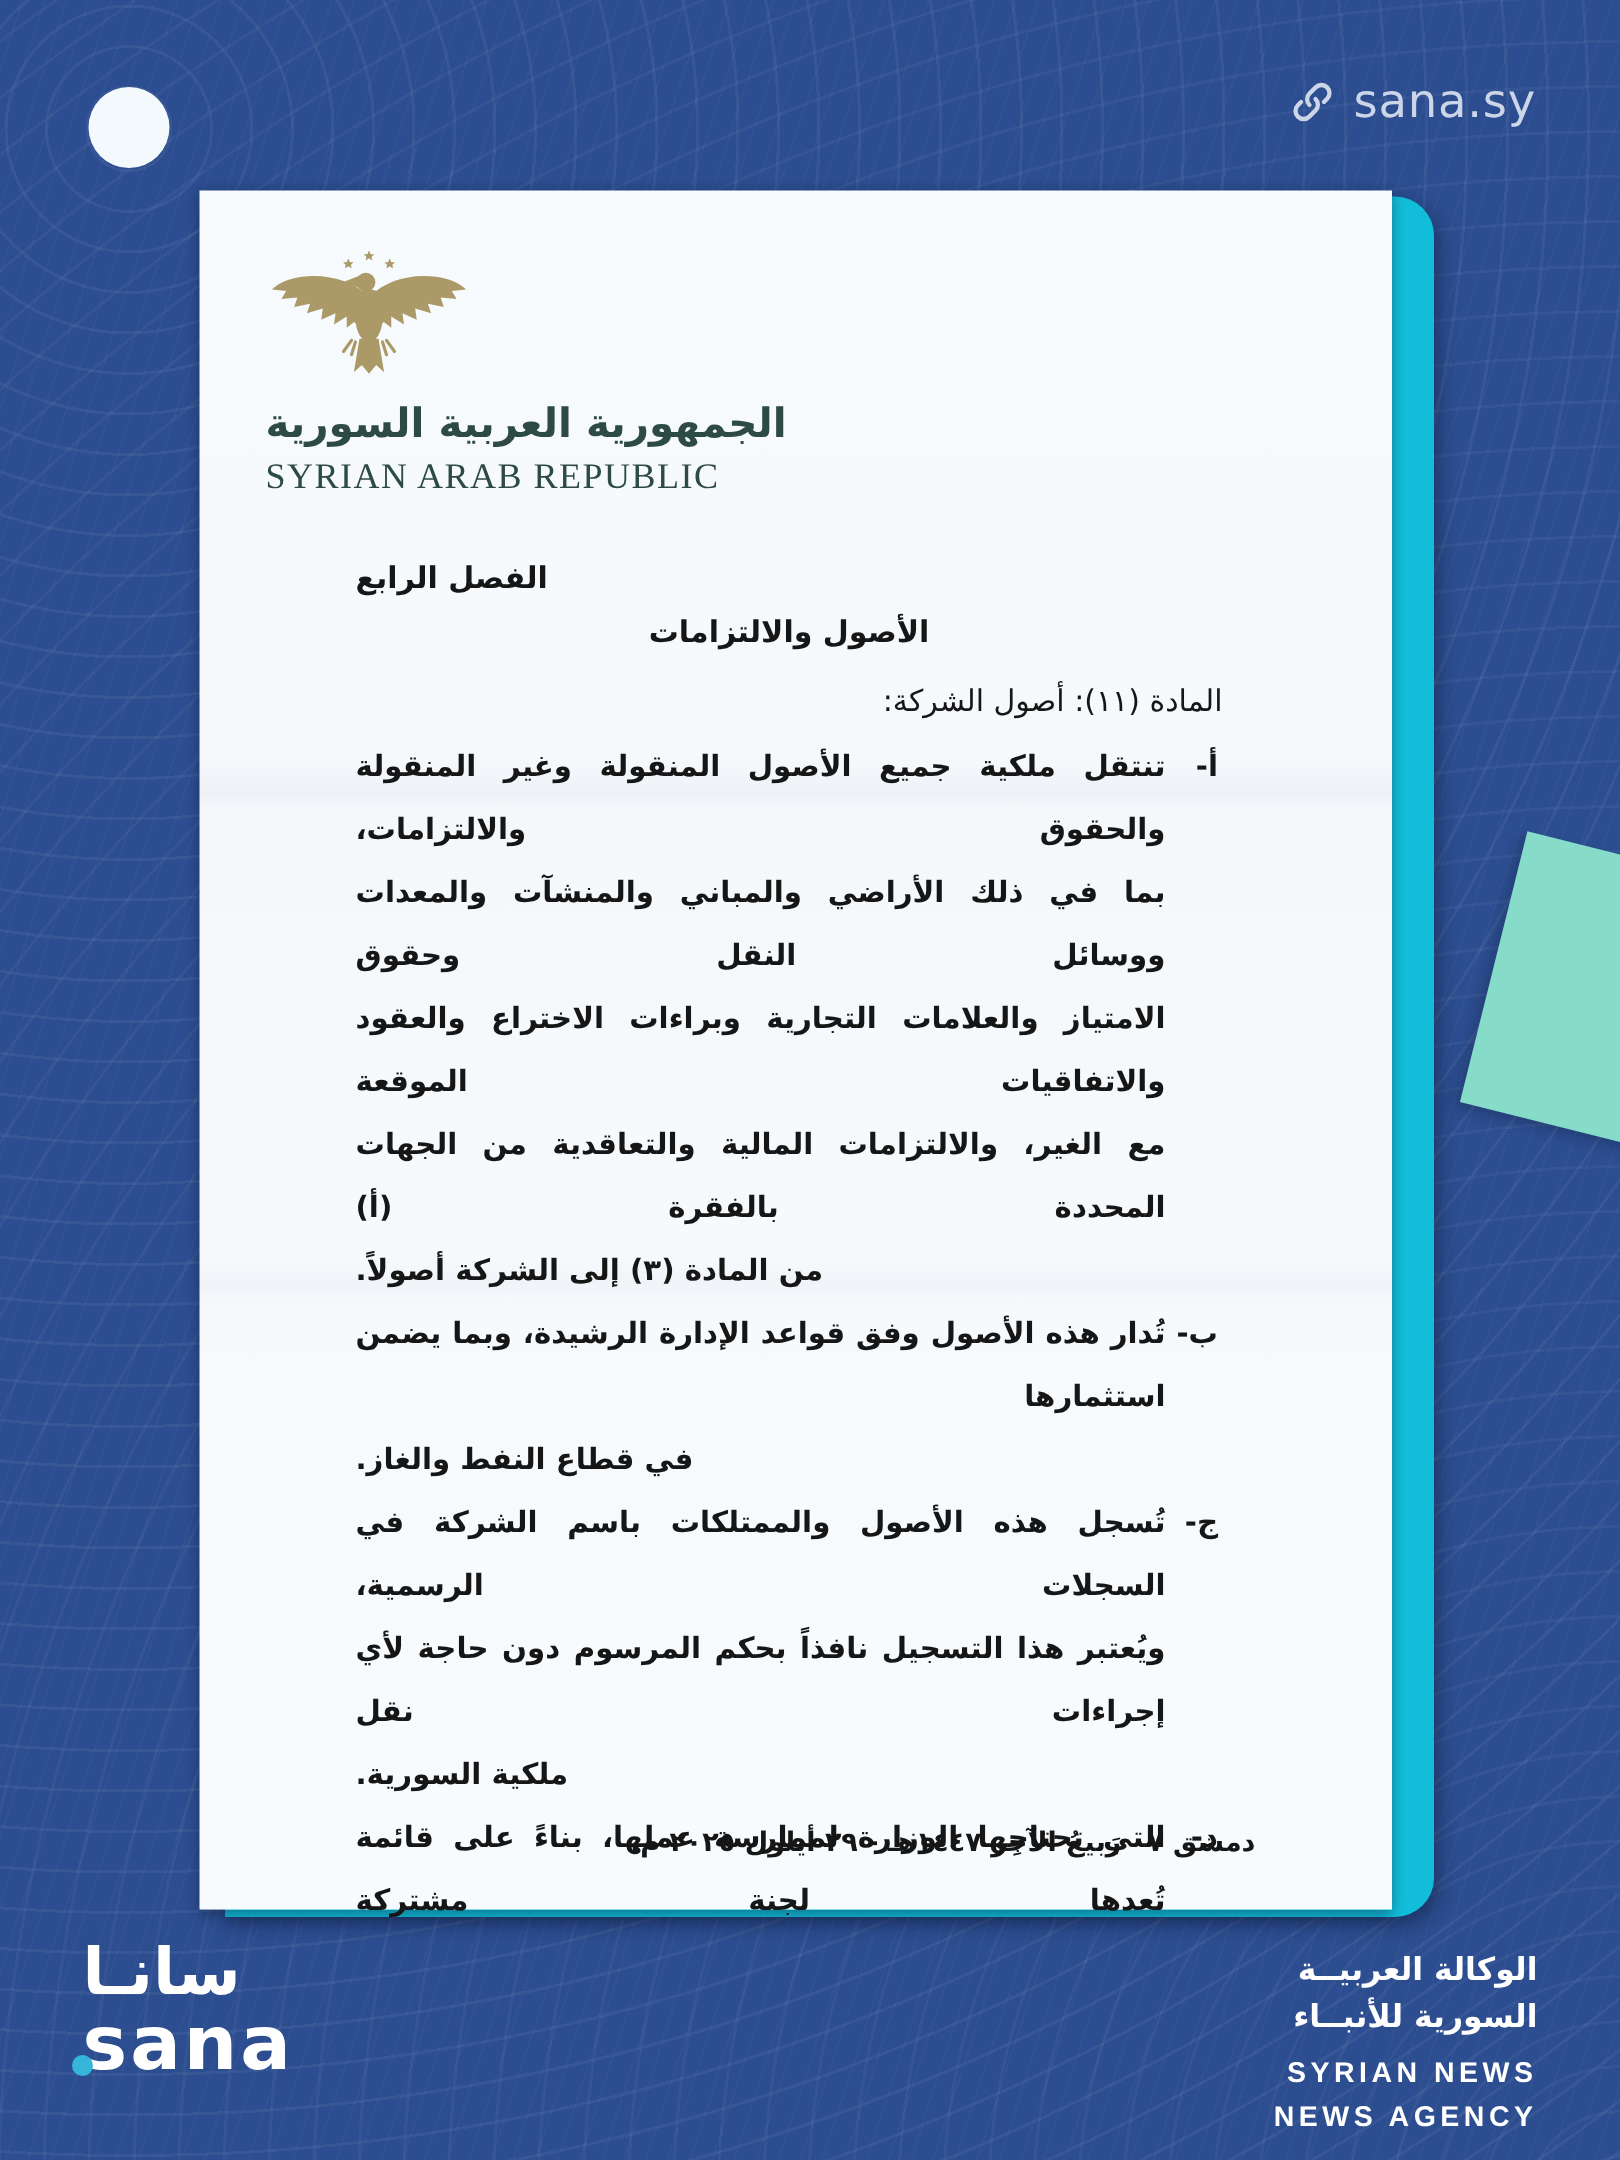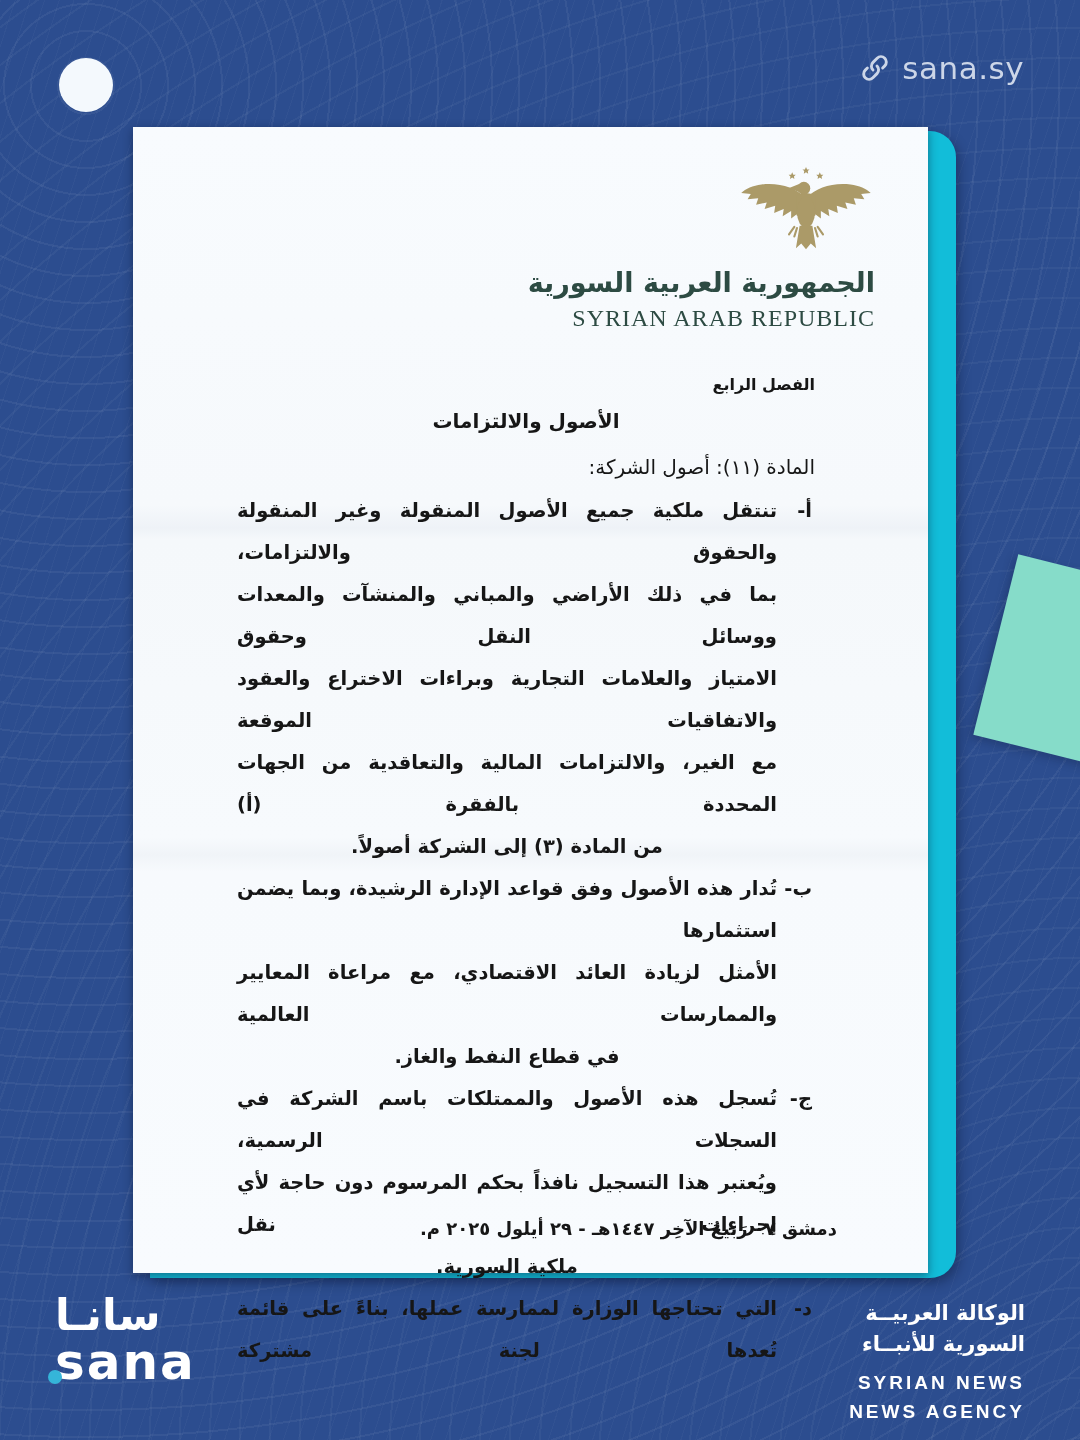--- a/index.html
+++ b/index.html
@@ -63,48 +63,48 @@
       #f8fbfe 0%, #f6f9fc 33%, #eef2f7 35%, #f5f8fb 36%,
       #f7fafd 62%, #f0f4f8 63.5%, #f7fafd 65%, #f8fbfe 100%);
     box-shadow: 0 3px 9px rgba(8,18,40,0.45);
     z-index: 3;
     direction: rtl;
     box-sizing: border-box;
     padding: 34px 113px 0 104px;
     color: #161616;
   }
 
-  .emblem-block { text-align: right; margin: 0 -60px; }
+  .emblem-block { text-align: left; margin: 0 -60px; }
   .emblem-block svg { display: inline-block; }
   .country-ar {
     font-size: 27px; font-weight: 700; color: #2d4b43;
     line-height: 32px; margin-top: 2px;
   }
   .country-en {
     font-family: "Liberation Serif", "DejaVu Serif", serif;
     font-size: 24px; color: #2d4b43; letter-spacing: 1px;
     line-height: 28px; margin-top: 5px;
   }
 
-  .chapter-title    { text-align: right; font-size: 16px; font-weight: 700; margin-top: 40px; line-height: 26px; }
+  .chapter-title    { text-align: left; font-size: 20px; font-weight: 700; margin-top: 40px; line-height: 26px; }
   .chapter-subtitle { text-align: center; font-size: 20px; font-weight: 700; margin-top: 10px; line-height: 26px; }
   .article-heading  { text-align: right;  font-size: 20px; font-weight: 400; margin-top: 18px; line-height: 30px; }
 
   .clauses { margin-top: 8px; }
   .clause { position: relative; padding-right: 38px; }
   .clause-marker {
     position: absolute; right: 3px; top: 0;
     font-size: 19.5px; font-weight: 700; line-height: 42px;
   }
   .line {
     font-size: 19.5px; font-weight: 700; line-height: 42px;
     color: #161616; white-space: normal;
   }
   .line.just { text-align: justify; text-align-last: justify; }
-  .line.end  { text-align: center; }
+  .line.end  { text-align: left; }
 
   .dateline {
     position: absolute; bottom: 34px; right: 91px;
     font-size: 18px; font-weight: 700; direction: rtl;
   }
 
   
   .sana-logo { position: absolute; left: 55px; top: 1292px; color: #ffffff; z-index: 2; }
   .logo-ar {
     font-size: 43px; font-weight: 700; line-height: 46px; letter-spacing: 3px;
@@ -190,21 +190,20 @@
         <div class="line just">تنتقل ملكية جميع الأصول المنقولة وغير المنقولة والحقوق والالتزامات،</div>
         <div class="line just">بما في ذلك الأراضي والمباني والمنشآت والمعدات ووسائل النقل وحقوق</div>
         <div class="line just">الامتياز والعلامات التجارية وبراءات الاختراع والعقود والاتفاقيات الموقعة</div>
         <div class="line just">مع الغير، والالتزامات المالية والتعاقدية من الجهات المحددة بالفقرة (أ)</div>
         <div class="line end">من المادة (٣) إلى الشركة أصولاً.</div>
       </div>
 
       <div class="clause">
         <span class="clause-marker">ب-</span>
         <div class="line just">تُدار هذه الأصول وفق قواعد الإدارة الرشيدة، وبما يضمن استثمارها</div>
-        <div class="line just">الأمثل لزيادة العائد الاقتصادي، مع مراعاة المعايير والممارسات العالمية</div>
         <div class="line end">في قطاع النفط والغاز.</div>
       </div>
 
       <div class="clause">
         <span class="clause-marker">ج-</span>
         <div class="line just">تُسجل هذه الأصول والممتلكات باسم الشركة في السجلات الرسمية،</div>
         <div class="line just">ويُعتبر هذا التسجيل نافذاً بحكم المرسوم دون حاجة لأي إجراءات نقل</div>
         <div class="line end">ملكية السورية.</div>
       </div>
 

